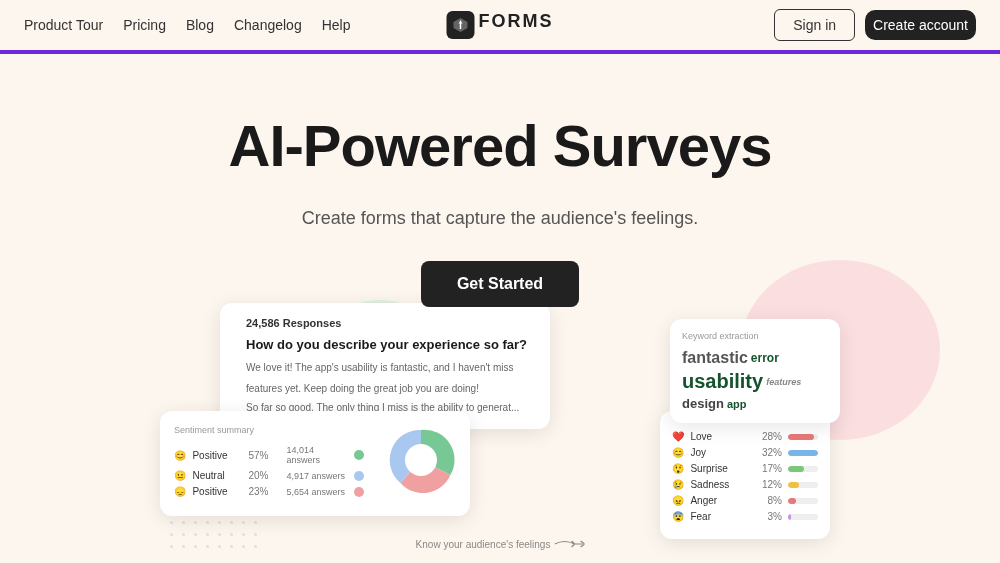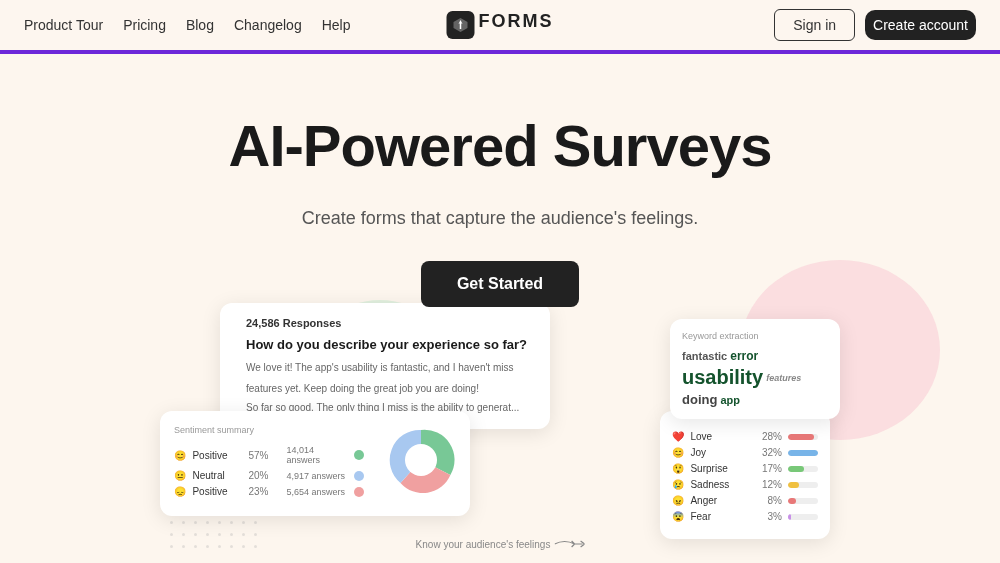--- a/index.html
+++ b/index.html
@@ -213,21 +213,21 @@
     .kw-cloud {
       display: flex;
       flex-wrap: wrap;
       gap: 3px;
       align-items: center;
     }
     .kw {
       font-weight: 700;
       color: #14532d;
     }
-    .kw-fantastic { font-size: 11px; color: #555; }
+    .kw-fantastic { font-size: 16px; color: #555; }
     .kw-error { font-size: 12px; }
     .kw-usability { font-size: 20px; }
     .kw-features { font-size: 9px; color: #888; font-style: italic; }
     .kw-design { font-size: 13px; color: #444; }
     .kw-app { font-size: 11px; }
 
     
     .card-sentiment {
       top: 108px;
       left: 0;
@@ -400,21 +400,21 @@
     <div class="answer-text2">So far so good. The only thing I miss is the ability to generat...</div>
   </div>
 
   <div class="card card-keywords">
     <div class="kw-label">Keyword extraction</div>
     <div class="kw-cloud">
       <span class="kw kw-fantastic">fantastic</span>
       <span class="kw kw-error">error</span>
       <span class="kw kw-usability">usability</span>
       <span class="kw kw-features">features</span>
-      <span class="kw kw-design">doing</span>
+      <span class="kw kw-design">design</span>
       <span class="kw kw-app">app</span>
     </div>
   </div>
 
   <div class="card card-sentiment">
     <div class="sent-label">Sentiment summary</div>
 
     <div class="sent-row">
       <span>😊</span>
       <span class="sent-name">Positive</span>

